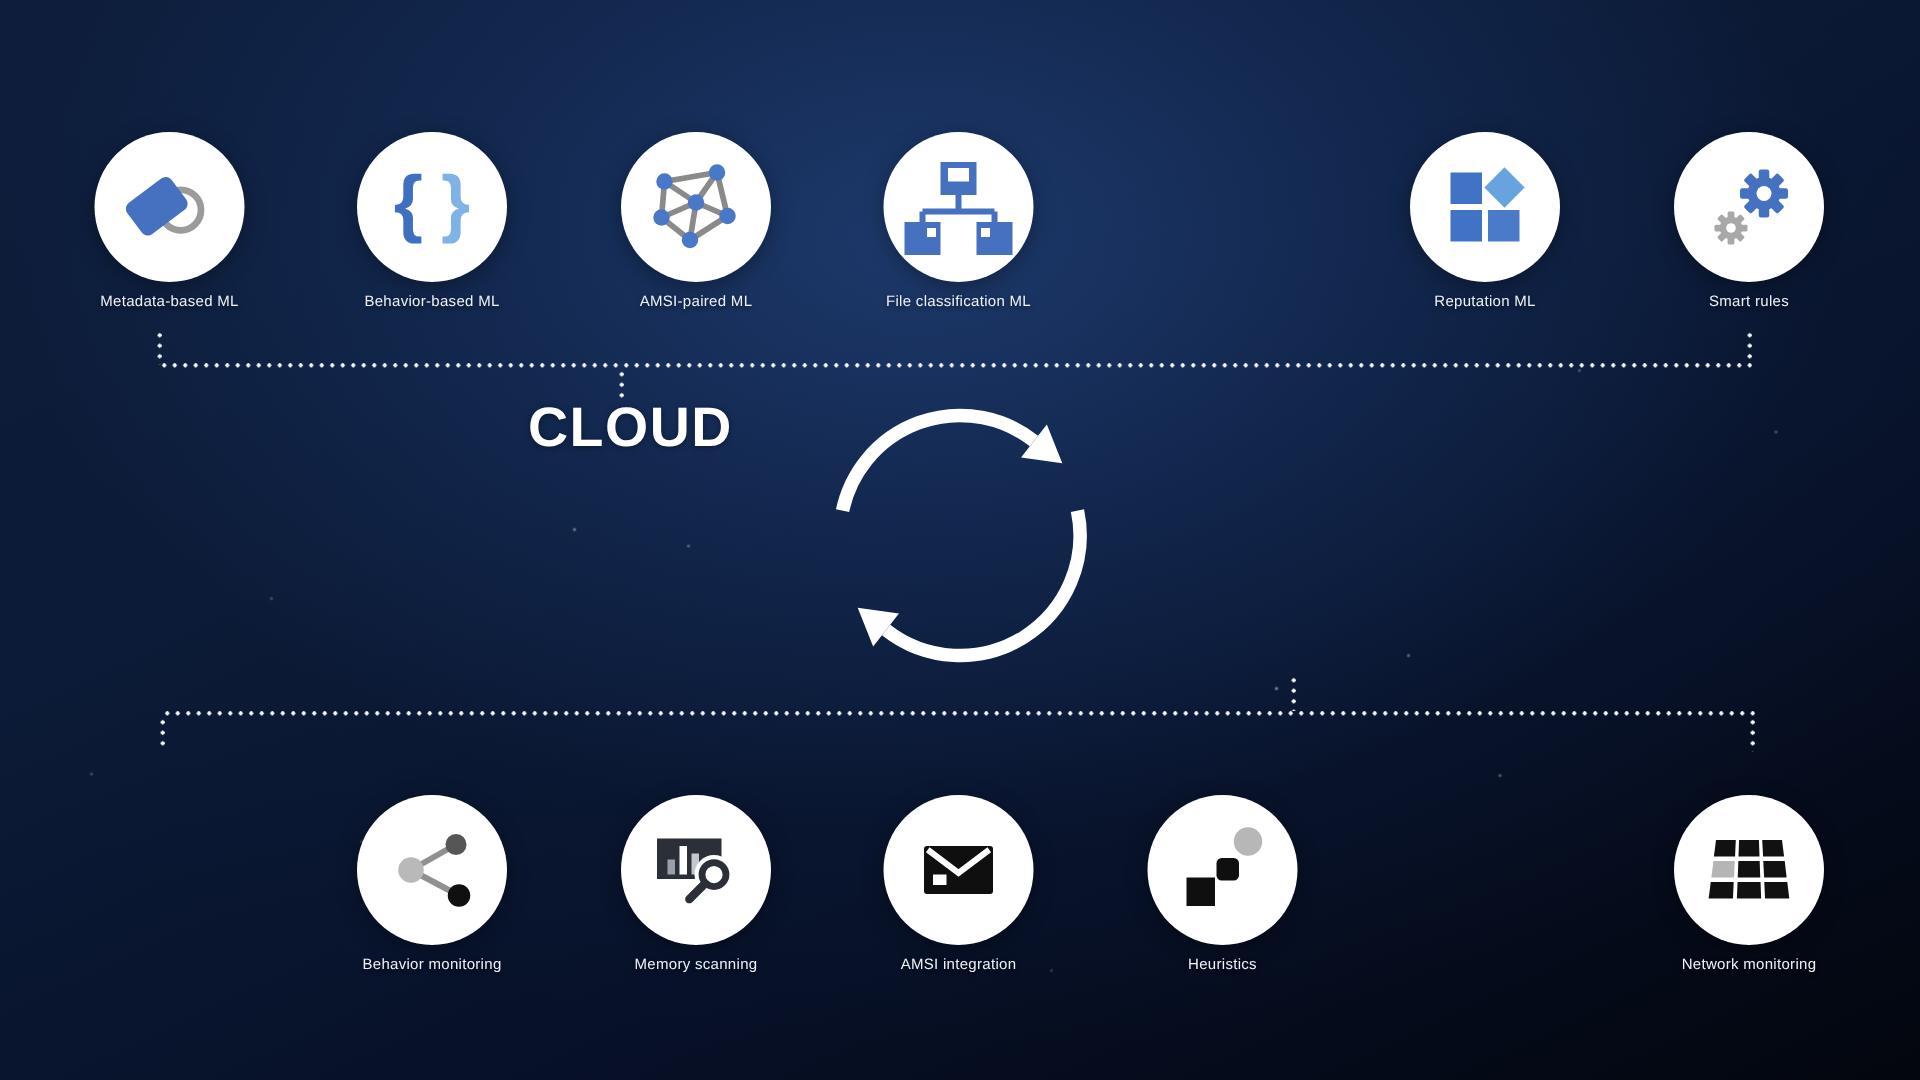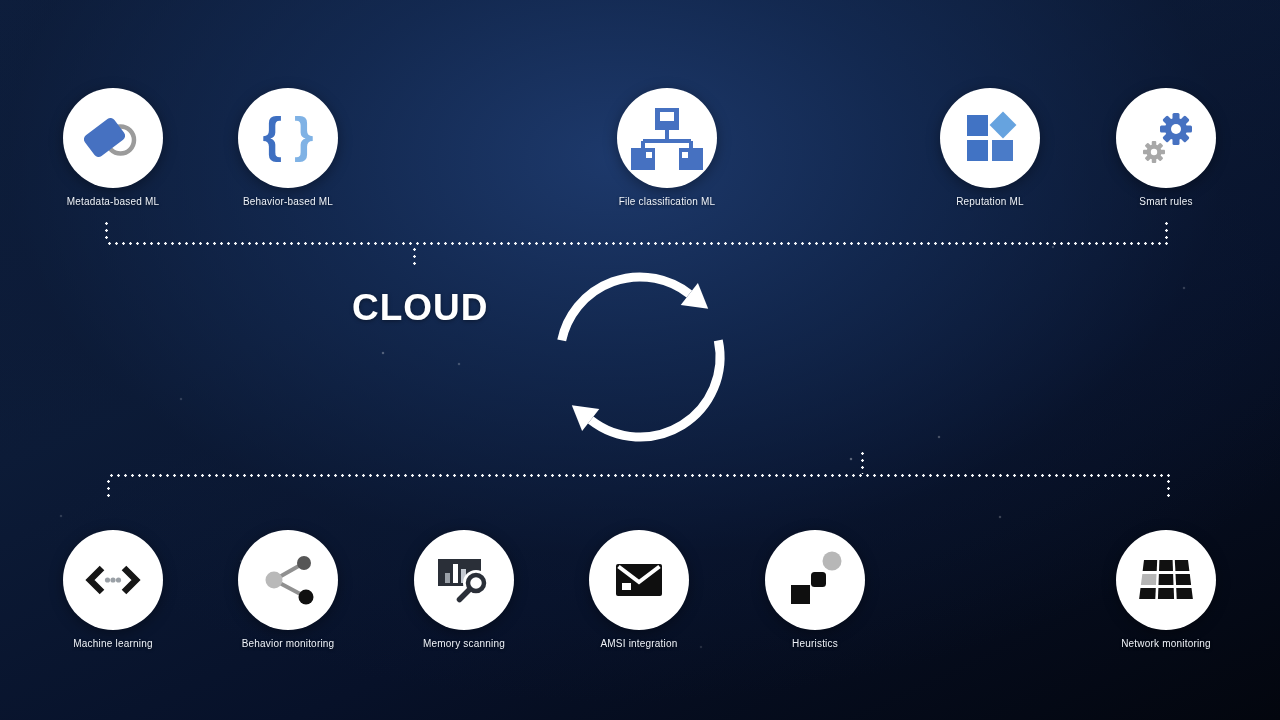--- a/index.html
+++ b/index.html
@@ -34,21 +34,21 @@
     display:flex;align-items:center;justify-content:center;
   }
   .circle svg{width:100px;height:100px;display:block;}
   .node-label{
     margin-top:8px;font-size:10px;letter-spacing:.2px;
     color:#eef2f8;white-space:nowrap;
     text-shadow:0 1px 3px rgba(0,0,0,.5);
   }
   .big-label{
     position:absolute;color:#ffffff;font-size:37px;font-weight:600;
-    letter-spacing:1px;text-shadow:0 1px 4px rgba(0,0,0,.4);margin-top:23px;
+    letter-spacing:1px;text-shadow:0 1px 4px rgba(0,0,0,.4);
   }
   .dot-h{position:absolute;height:3px;
     background-image:radial-gradient(circle,#f8fafc 1.25px,rgba(255,255,255,0) 1.45px);
     background-size:7px 3px;background-position:0 50%;}
   .dot-v{position:absolute;width:3px;
     background-image:radial-gradient(circle,#f8fafc 1.25px,rgba(255,255,255,0) 1.45px);
     background-size:3px 7px;background-position:50% 0;}
   .sync{position:absolute;left:540px;top:257px;width:200px;height:200px;}
   .braces{display:flex;align-items:center;justify-content:center;gap:12px;
     font-weight:700;font-size:50px;line-height:1;padding-bottom:6px;}
@@ -72,22 +72,38 @@
   <div class="node" style="left:201px;top:88px">
     <div class="circle">
       <div class="braces">
         <span style="color:#3e6fc1">{</span>
         <span style="color:#7fb2e5">}</span>
       </div>
     </div>
     <div class="node-label">Behavior-based ML</div>
   </div>
 
-
-  <div class="node" style="left:580px;top:88px">
+  <div class="node" style="left:377px;top:88px">
+    <div class="circle">
+      <svg viewBox="0 0 100 100">
+        <path d="M29 33 L64 27 M29 33 L50 47 M29 33 L27 57 M64 27 L50 47 M64 27 L71 56 M50 47 L27 57 M50 47 L46 72 M50 47 L71 56 M27 57 L46 72 M46 72 L71 56" stroke="#8a8a8a" stroke-width="3.8" stroke-linecap="round" fill="none"></path>
+        <g fill="#4a78c8">
+          <circle cx="29" cy="33" r="5.5"></circle>
+            <circle cx="64" cy="27" r="5.5"></circle>
+          <circle cx="50" cy="47" r="5.5"></circle>
+            <circle cx="27" cy="57" r="5.5"></circle>
+          <circle cx="46" cy="72" r="5.5"></circle>
+            <circle cx="71" cy="56" r="5.5"></circle>
+        </g>
+      </svg>
+    </div>
+    <div class="node-label">AMSI-paired ML</div>
+  </div>
+
+  <div class="node" style="left:552px;top:88px">
     <div class="circle">
       <svg viewBox="0 0 100 100">
         <path d="M50 42 V53 M26 53 H74 M26 53 V62 M74 53 V62" fill="none" stroke="#4671c1" stroke-width="4"></path>
         <rect x="38" y="20" width="24" height="22" fill="#4671c1"></rect>
         <rect x="43" y="24" width="14" height="9" fill="#ffffff"></rect>
         <rect x="14" y="60" width="24" height="22" fill="#4671c1"></rect>
         <rect x="29" y="64" width="6" height="6" fill="#ffffff"></rect>
         <rect x="62" y="60" width="24" height="22" fill="#4671c1"></rect>
         <rect x="65" y="64" width="6" height="6" fill="#ffffff"></rect>
       </svg>
@@ -149,36 +165,20 @@
       <polygon points="31.8,148.2 59.3,152 42.1,174" fill="#ffffff"></polygon>
     </svg>
   </div>
 
 
   <div class="dot-v" style="left:861px;top:450px;height:24px"></div>
   <div class="dot-h" style="left:108px;top:474px;width:1062px"></div>
   <div class="dot-v" style="left:107px;top:478px;height:22px"></div>
   <div class="dot-v" style="left:1167px;top:478px;height:23px"></div>
 
-  <div class="node" style="left:26px;top:530px">
-    <div class="circle">
-      <svg viewBox="0 0 100 100">
-        <g fill="none" stroke="#161616" stroke-width="6.5">
-          <path d="M39 38 L27 50 L39 62"></path>
-          <path d="M61 38 L73 50 L61 62"></path>
-        </g>
-        <g fill="#9aa0a6">
-          <circle cx="44.5" cy="50" r="2.6"></circle>
-            <circle cx="50" cy="50" r="2.6"></circle>
-            <circle cx="55.5" cy="50" r="2.6"></circle>
-        </g>
-      </svg>
-    </div>
-    <div class="node-label">Machine learning</div>
-  </div>
 
   <div class="node" style="left:201px;top:530px">
     <div class="circle">
       <svg viewBox="0 0 100 100">
         <path d="M36 50 L66 33 M36 50 L68 67" stroke="#909090" stroke-width="4" fill="none"></path>
         <circle cx="36" cy="50" r="8.5" fill="#b9b9b9"></circle>
         <circle cx="66" cy="33" r="7" fill="#565656"></circle>
         <circle cx="68" cy="67" r="7.5" fill="#101010"></circle>
       </svg>
     </div>

